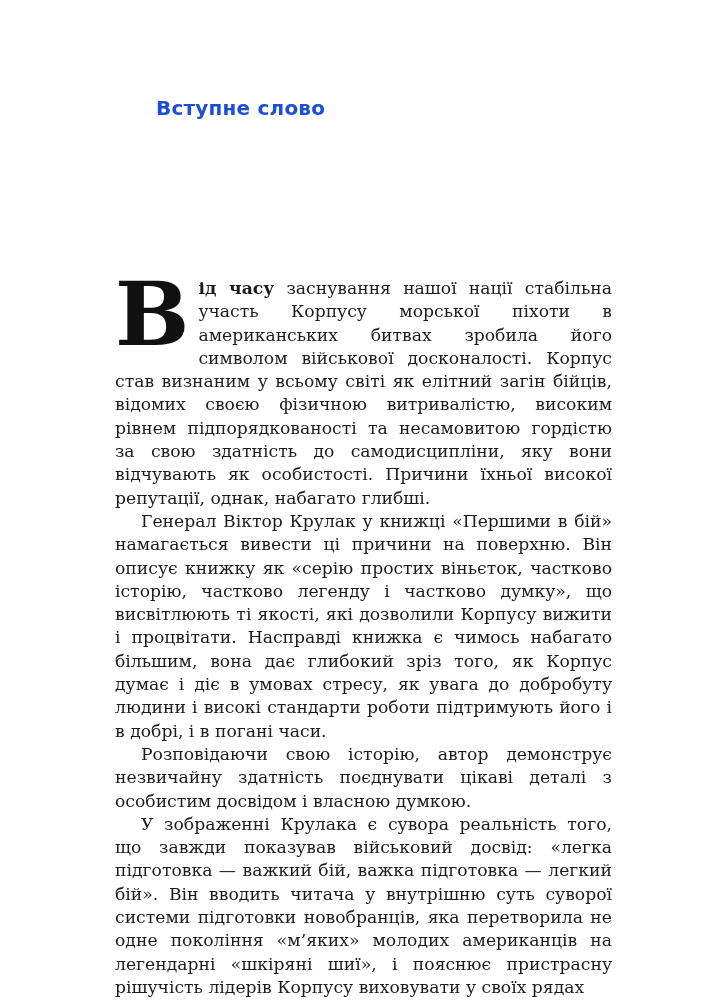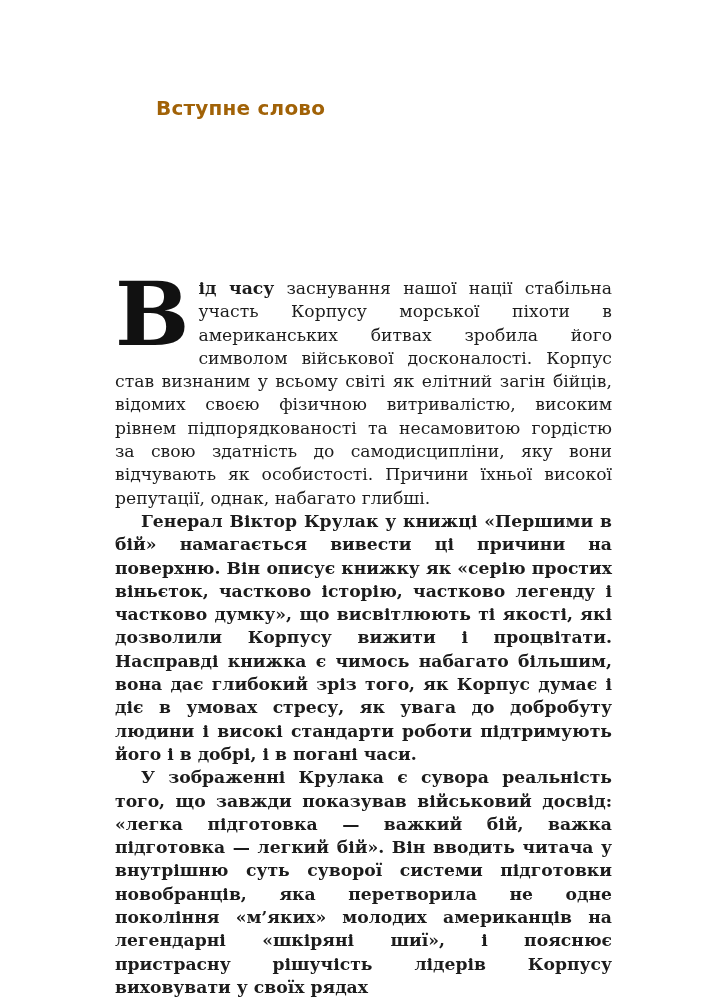--- a/index.html
+++ b/index.html
@@ -18,39 +18,38 @@
     overflow: hidden;
     color: #1c1c1c;
   }
   .chapter-title {
     margin: 0 0 0 41px;
     font-family: "DejaVu Sans", "Liberation Sans", sans-serif;
     font-weight: 700;
     font-size: 20px;
     line-height: 26px;
     letter-spacing: 0.2px;
-    color: #a16207;
+    color: #1d4ed8;
   }
   .body-text {
     margin-top: 156px;
     font-family: "DejaVu Serif", "Liberation Serif", serif;
     font-size: 17.2px;
     line-height: 23.3px;
     text-align: justify;
     hyphens: auto;
     -webkit-hyphens: auto;
     color: #1c1c1c;
   }
   .body-text p {
     margin: 0;
     padding: 0;
   }
   .body-text p.indent {
     text-indent: 26px;
-    font-weight: bold;
   }
   .dropcap {
     float: left;
     font-family: "DejaVu Serif", "Liberation Serif", serif;
     font-weight: 700;
     font-size: 88px;
     line-height: 68px;
     margin: 3px 9px 0 0;
     color: #111111;
   }
@@ -67,18 +66,19 @@
   <h1 class="chapter-title">Вступне слово</h1>
 
   <div class="body-text">
 
     <p>
       <span class="dropcap">В</span><span class="lead-bold">ід часу</span><span> заснування нашої нації стабільна участь Корпусу морської піхоти в американських битвах зробила його символом військової досконалості. Корпус став визнаним у всьому світі як елітний загін бійців, відомих своєю фізичною витривалістю, високим рівнем підпорядкованості та несамовитою гордістю за свою здатність до самодисципліни, яку вони відчувають як особистості. Причини їхньої високої репутації, однак, набагато глибші.</span>
     </p>
 
     <p class="indent">Генерал Віктор Крулак у книжці «Першими в бій» намагається вивести ці причини на поверхню. Він описує книжку як «серію простих віньєток, частково історію, частково легенду і частково думку», що висвітлюють ті якості, які дозволили Корпусу вижити і процвітати. Насправді книжка є чимось набагато більшим, вона дає глибокий зріз того, як Корпус думає і діє в умовах стресу, як увага до добробуту людини і високі стандарти роботи підтримують його і в добрі, і в погані часи.</p>
 
+    <p class="indent">Розповідаючи свою історію, автор демонструє незвичайну здатність поєднувати цікаві деталі з особистим досвідом і власною думкою.</p>
 
     <p class="indent">У зображенні Крулака є сувора реальність того, що завжди показував військовий досвід: «легка підготовка — важкий бій, важка підготовка — легкий бій». Він вводить читача у внутрішню суть суворої системи підготовки новобранців, яка перетворила не одне покоління «м’яких» молодих американців на легендарні «шкіряні шиї», і пояснює пристрасну рішучість лідерів Корпусу виховувати у своїх рядах</p>
 
   </div>
 
 </div>
 
 </body></html>

